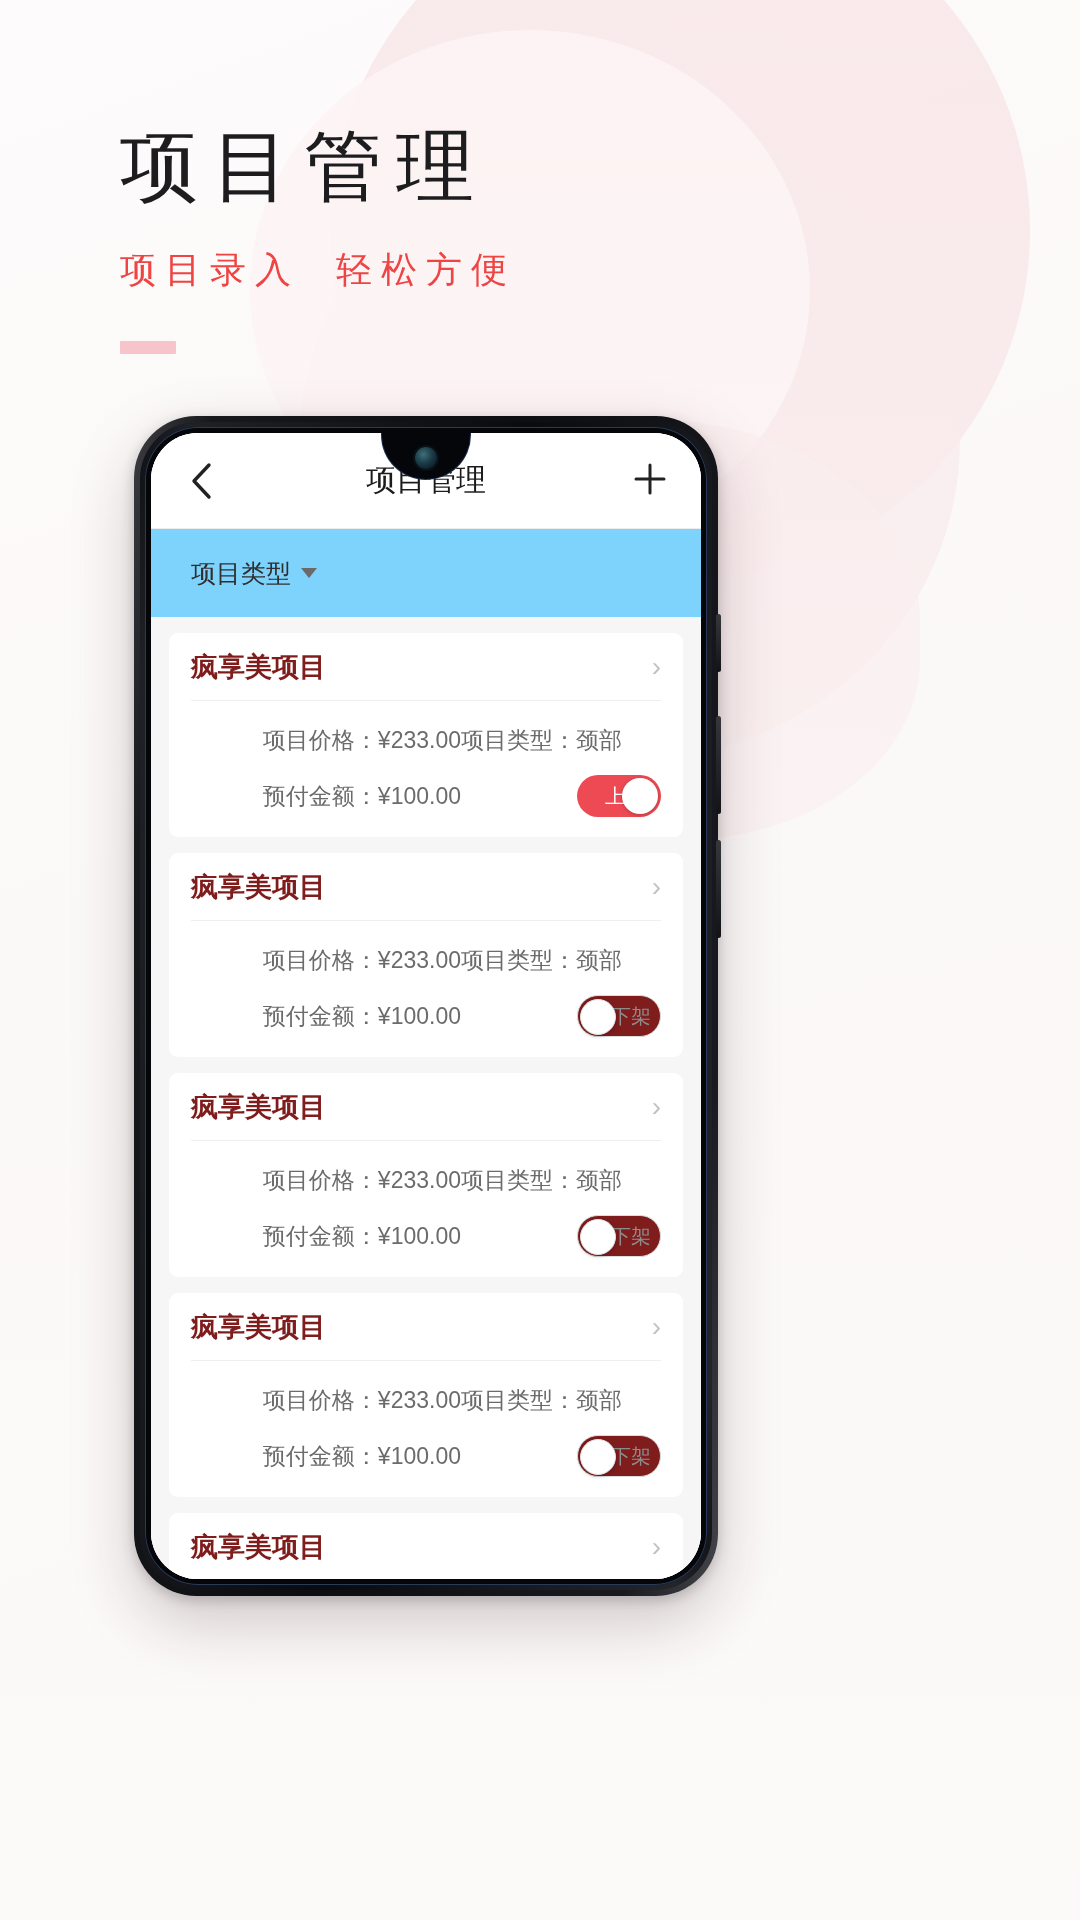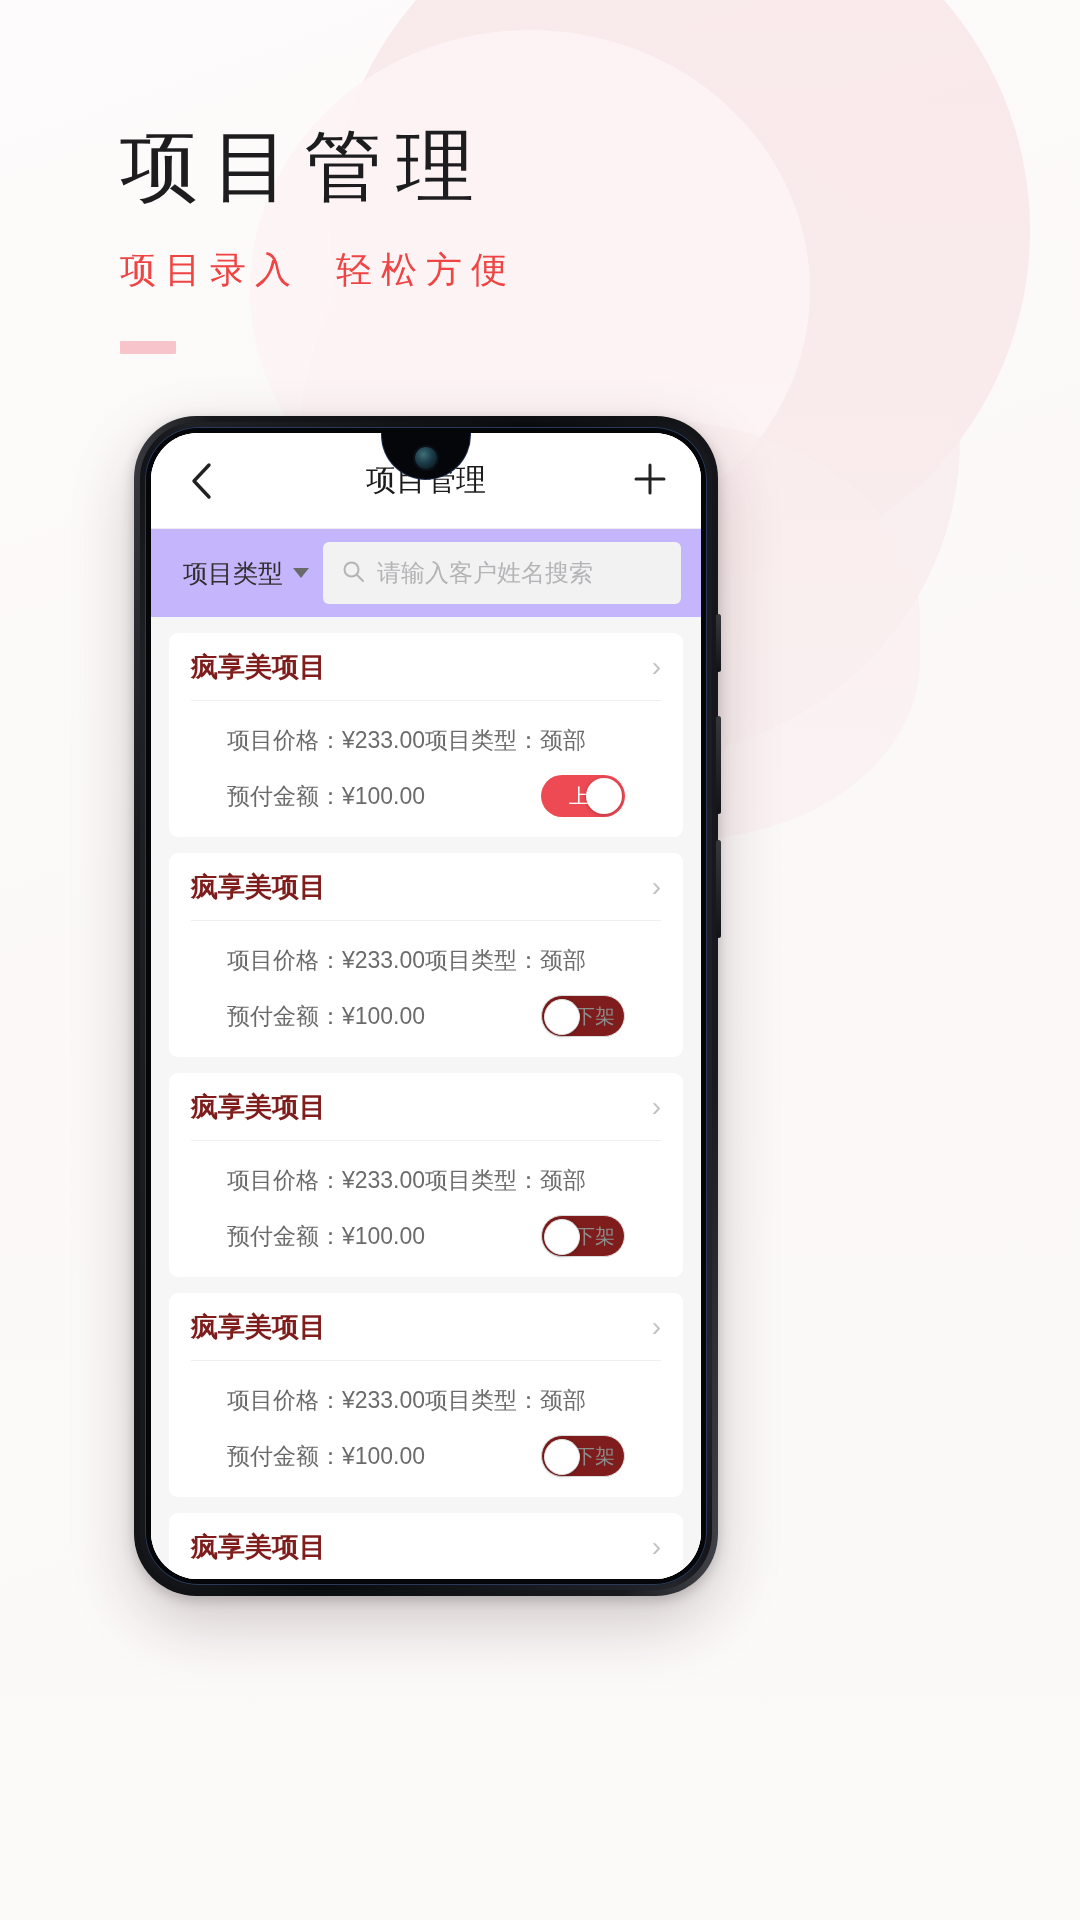--- a/index.html
+++ b/index.html
@@ -149,23 +149,23 @@
     position:absolute; left:0; right:0;
     text-align:center;
     font-size:30px; color:#1b1b1b; font-weight:500;
     pointer-events:none;
   }
   .nav-add { margin-left:auto; width:46px; height:46px; display:flex; align-items:center; justify-content:center; cursor:pointer; }
 
   .filterbar {
     flex:0 0 auto;
     height:88px;
-    background:#c4b5fd;
+    background:#7dd3fc;
     display:flex; align-items:center;
-    padding:0 20px 0 32px;
+    padding:0 20px 0 40px;
     gap:14px;
   }
   .type-select { display:flex; align-items:center; gap:10px; cursor:pointer; flex:0 0 auto; }
   .type-select .lbl { font-size:25px; color:#2f2f2f; }
   .caret {
     width:0;height:0;
     border-left:8px solid transparent;
     border-right:8px solid transparent;
     border-top:10px solid #6a6a6a;
   }
@@ -189,21 +189,21 @@
   }
   .card-head {
     display:flex; align-items:center; justify-content:space-between;
     height:68px;
     border-bottom:1px solid #efefef;
     cursor:pointer;
   }
   .card-title { font-size:27px; color:#7f1d1d; font-weight:700; }
   .chev { color:#c2c2c2; font-size:28px; line-height:1; }
   .card-row {
-    display:flex; align-items:center; justify-content:center;
+    display:flex; align-items:center; justify-content:flex-end;
     margin-top:20px;
     min-height:38px;
   }
   .field { font-size:23px; color:#6b6b6b; }
   .field .val { color:#6b6b6b; }
   .col-right { min-width:200px; text-align:left; }
   .row2 { margin-top:16px; }
 
   .toggle {
     width:84px; height:42px;
@@ -279,29 +279,20 @@
             </svg>
           </span>
         </div>
       </div>
 
       <div class="filterbar">
         <div class="type-select">
           <span class="lbl">项目类型</span>
           <span class="caret"></span>
         </div>
-        <div class="search-box">
-          <span>
-            <svg width="24" height="24" viewBox="0 0 24 24" fill="none">
-              <circle cx="10.5" cy="10.5" r="7" stroke="#b4b4b6" stroke-width="2"></circle>
-              <path d="M15.8 15.8 L22 22" stroke="#b4b4b6" stroke-width="2" stroke-linecap="round"></path>
-            </svg>
-          </span>
-          <span class="ph">请输入客户姓名搜索</span>
-        </div>
       </div>
 
       <div class="list">
 
         <div class="card">
           <div class="card-head">
             <span class="card-title">疯享美项目</span>
             <span class="chev">›</span>
           </div>
           <div class="card-row">

